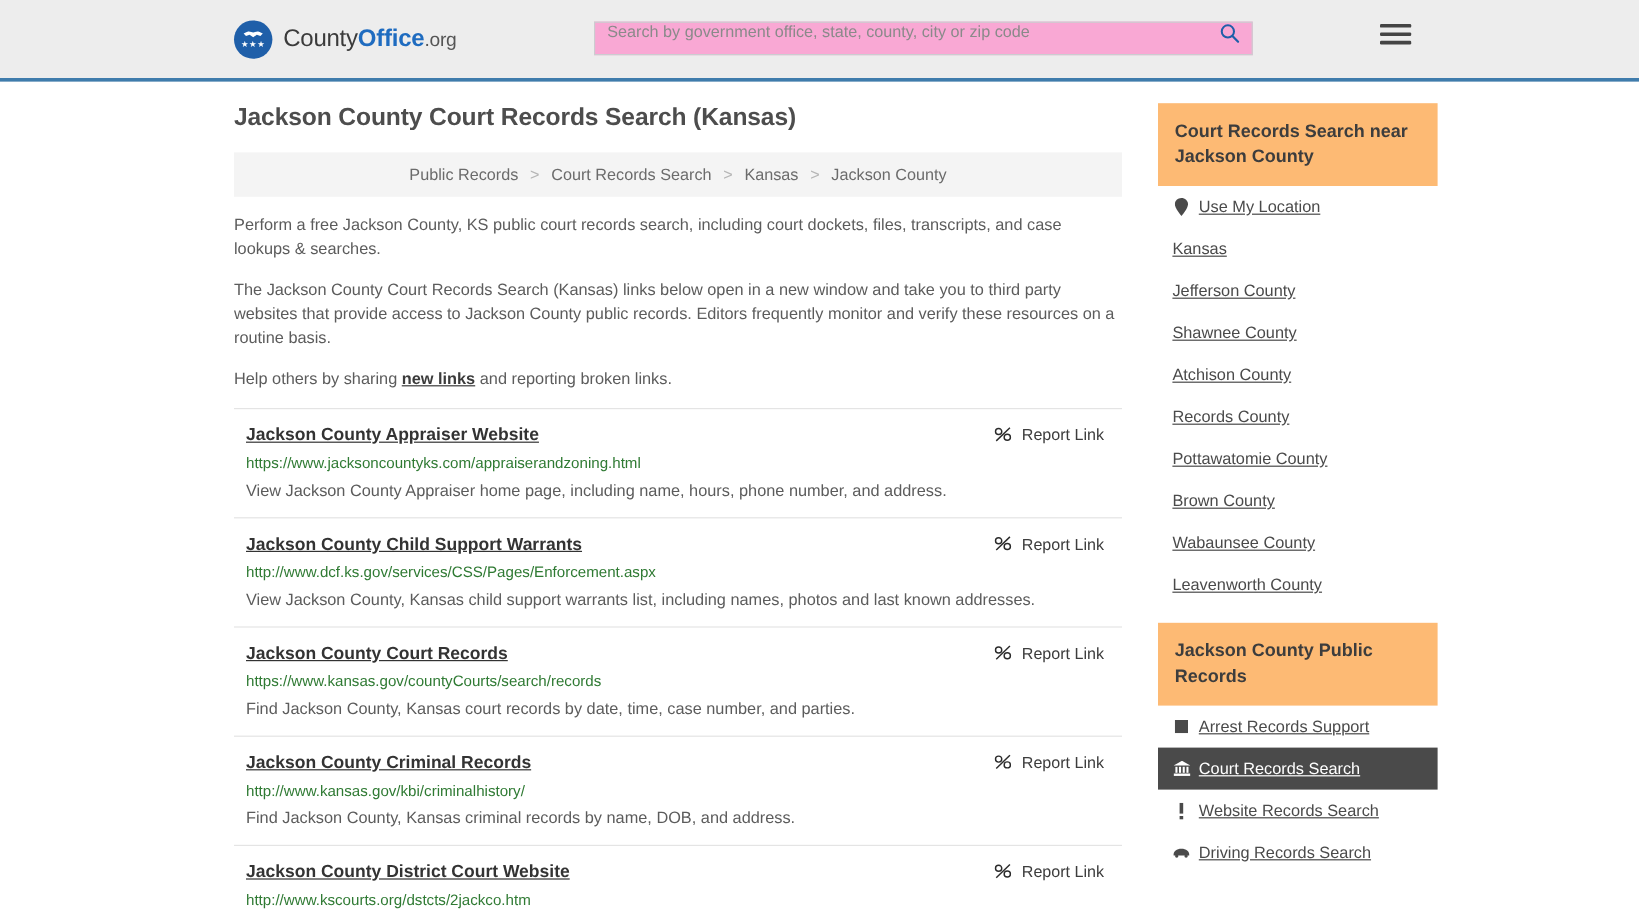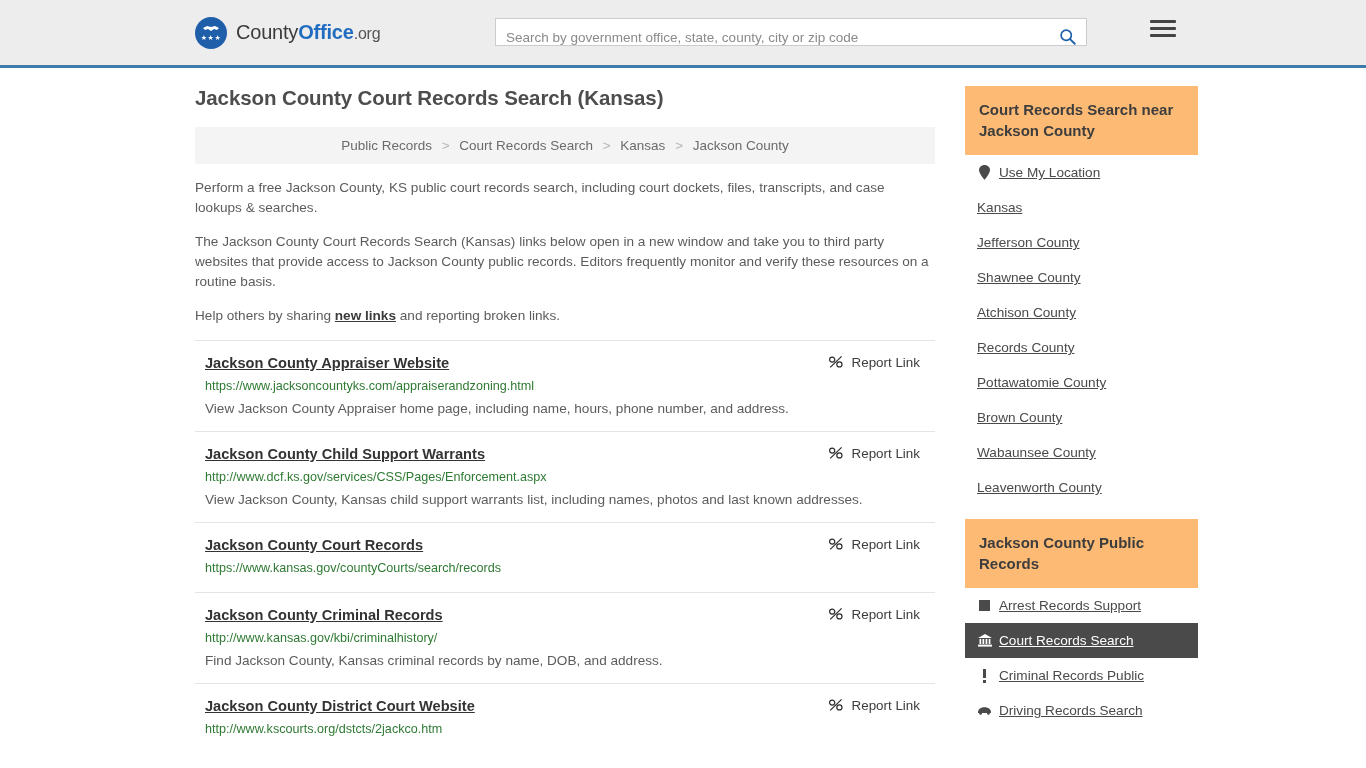--- a/index.html
+++ b/index.html
@@ -63,26 +63,26 @@
     white-space: nowrap;
   }
   .logo-text .c1 { color: #3b3b3b; }
   .logo-text .c2 { color: #1f6cc0; font-weight: bold; }
   .logo-text .c3 { color: #555; font-size: 16px; }
 
   .search-wrap {
     position: absolute;
     left: 495px;
     top: 18px;
-    width: 592px;
+    width: 549px;
     height: 28px;
-    background: #ffffff;
+    background: #f9a8d4;
     border: 1px solid #ccccd0;
     display: flex;
-    align-items: flex-end;
+    align-items: flex-start;
   }
   .search-input {
     flex: 1;
     border: none;
     outline: none;
     font-family: "Liberation Sans", sans-serif;
     font-size: 13.5px;
     color: #4a4a4a;
     padding: 0 10px;
     background: transparent;
@@ -319,20 +319,21 @@
             <path d="M11.4 7.9 C9.8 7.9 8.8 9.1 8.8 10.4 C8.8 11.7 9.8 12.9 11.4 12.9 C13 12.9 14 11.7 14 10.4 C14 9.1 13 7.9 11.4 7.9 Z" fill="none" stroke="#2b2b2b" stroke-width="1.2"></path>
             <line x1="2.2" y1="13.4" x2="13.6" y2="2.4" stroke="#2b2b2b" stroke-width="1.2"></line>
           </svg>
           <span class="rl-text">Report Link</span>
         </div>
       </div>
 
       <div class="result">
         <a class="result-title">Jackson County Court Records</a>
         <a class="result-url">https://www.kansas.gov/countyCourts/search/records</a>
+        <div class="result-desc">Find Jackson County, Kansas court records by date, time, case number, and parties.</div>
         <div class="report-link">
           <svg width="16" height="16" viewBox="0 0 16 16">
             <path d="M4.2 3.1 C2.6 3.1 1.6 4.3 1.6 5.6 C1.6 6.9 2.6 8.1 4.2 8.1 C5.8 8.1 6.8 6.9 6.8 5.6 C6.8 4.3 5.8 3.1 4.2 3.1 Z" fill="none" stroke="#2b2b2b" stroke-width="1.2"></path>
             <path d="M11.4 7.9 C9.8 7.9 8.8 9.1 8.8 10.4 C8.8 11.7 9.8 12.9 11.4 12.9 C13 12.9 14 11.7 14 10.4 C14 9.1 13 7.9 11.4 7.9 Z" fill="none" stroke="#2b2b2b" stroke-width="1.2"></path>
             <line x1="2.2" y1="13.4" x2="13.6" y2="2.4" stroke="#2b2b2b" stroke-width="1.2"></line>
           </svg>
           <span class="rl-text">Report Link</span>
         </div>
       </div>
 
@@ -459,21 +460,21 @@
         </a>
       </li>
       <li>
         <a class="side-link">
           <span class="ico">
             <svg width="5" height="14" viewBox="0 0 5 14" fill="#4a4a4a">
               <rect x="1" y="0" width="3" height="9"></rect>
               <rect x="1" y="11" width="3" height="3"></rect>
             </svg>
           </span>
-          <span>Criminal Records Public</span>
+          <span>Website Records Search</span>
         </a>
       </li>
       <li>
         <a class="side-link">
           <span class="ico">
             <svg width="15" height="9" viewBox="0 0 15 9" fill="#4a4a4a">
               <path d="M1 6 C1 3.4 3.5 1.2 7.5 1.2 C11.5 1.2 14 3.4 14 6 L14 7 L1 7 Z"></path>
               <circle cx="3.6" cy="7.4" r="1.4"></circle>
               <circle cx="11.4" cy="7.4" r="1.4"></circle>
             </svg>

